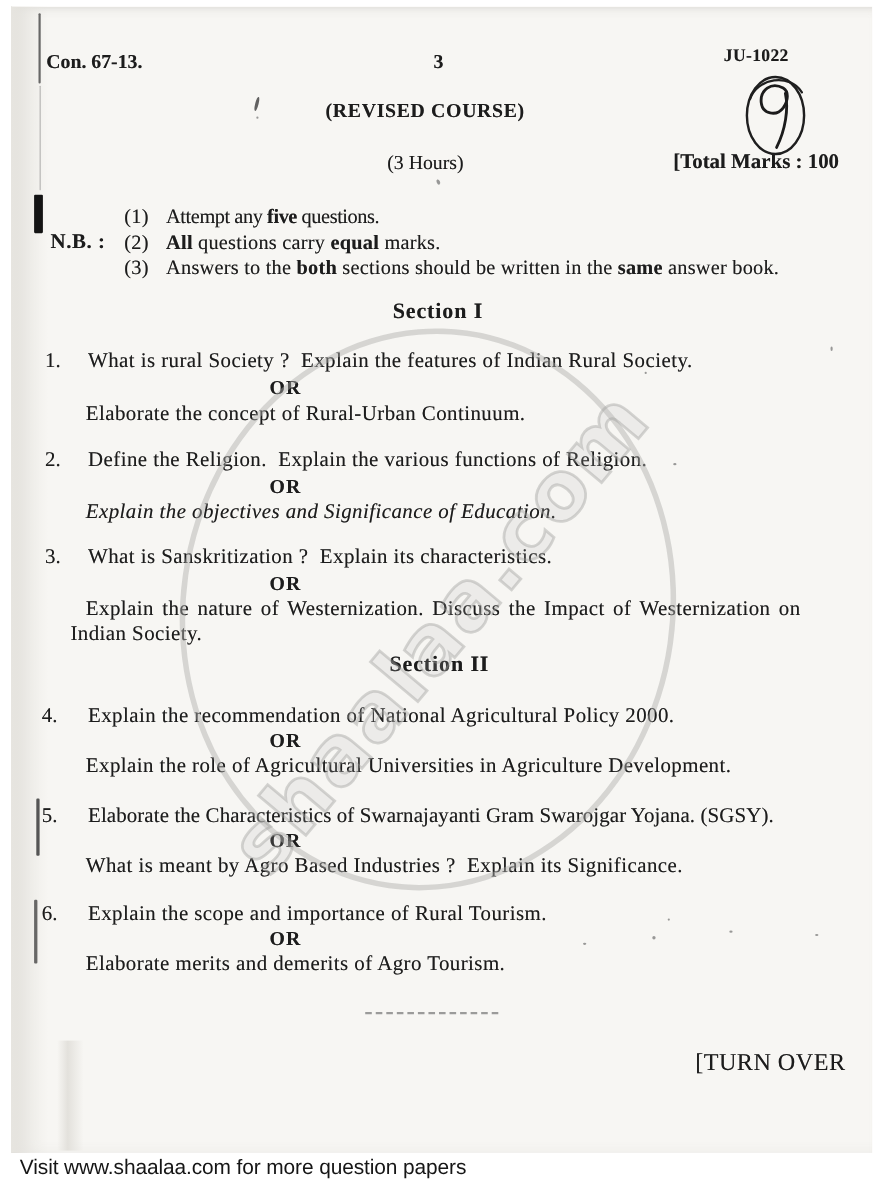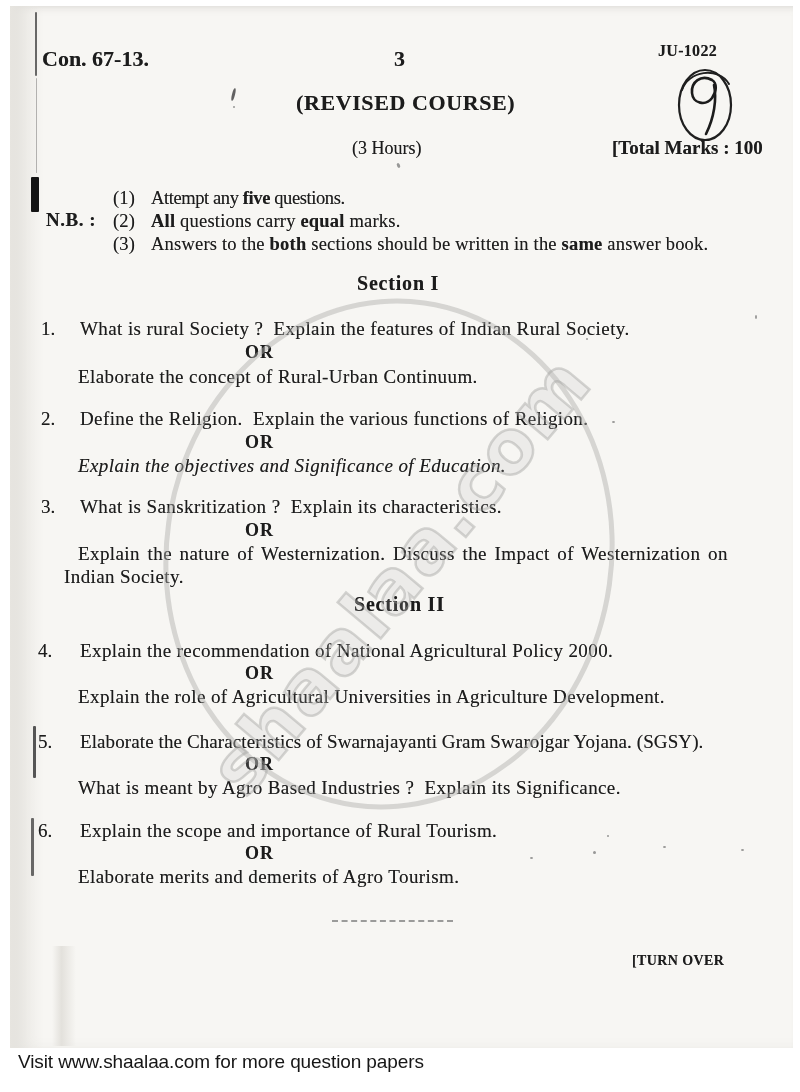--- a/index.html
+++ b/index.html
@@ -28,21 +28,21 @@
     left:52px;top:946px;width:24px;height:100px;
     background:linear-gradient(to right, rgba(210,208,202,0), #e3e1dc 40%, rgba(227,225,220,0));
   }
   
   .vline{position:absolute;background:#3a3a3a;border-radius:1px;}
   .nbmark{position:absolute;left:31px;top:177px;width:8px;height:35px;background:#141414;border-radius:1px;}
   .speck{position:absolute;background:#4a4a4a;border-radius:50%;opacity:.55;}
   .squig{position:absolute;width:3px;height:13px;background:#3c3c3c;border-radius:45%;transform:rotate(14deg);opacity:.8;}
   
   .scan{text-shadow:0 0 .6px rgba(30,30,30,.5);}
-  .hdr{font-size:22px;font-weight:bold;}
+  .hdr{font-size:18px;font-weight:bold;}
   .qnum{font-size:19px;}
   .qtext{font-size:19px;letter-spacing:.4px;}
   .or{font-size:18px;font-weight:bold;letter-spacing:1px;}
   .sect{font-size:20px;font-weight:bold;letter-spacing:.8px;}
   .instr{font-size:18.5px;letter-spacing:.2px;}
   .cond{letter-spacing:-.4px;}
   .nb{font-size:19px;font-weight:bold;letter-spacing:.5px;}
   
   .wm-wrap{left:0;top:0;width:800px;height:1092px;pointer-events:none;}
   .wm-ellipse{
@@ -155,20 +155,20 @@
 <div class="ln qtext scan" style="left:80px;top:731px;letter-spacing:.1px;">Elaborate the Characteristics of Swarnajayanti Gram Swarojgar Yojana. (SGSY).</div>
 <div class="ln or scan" style="left:245px;top:754px;">OR</div>
 <div class="ln qtext scan" style="left:78px;top:777px;">What is meant by Agro Based Industries ?  Explain its Significance.</div>
 
 <div class="ln qnum scan" style="left:38px;top:820px;">6.</div>
 <div class="ln qtext scan" style="left:80px;top:820px;">Explain the scope and importance of Rural Tourism.</div>
 <div class="ln or scan" style="left:245px;top:843px;">OR</div>
 <div class="ln qtext scan" style="left:78px;top:866px;">Elaborate merits and demerits of Agro Tourism.</div>
 
 <div class="dashes"></div>
-<div class="ln scan" style="left:632px;top:953px;font-size:14px;font-weight:bold;letter-spacing:.4px;">[TURN OVER</div>
+<div class="ln scan" style="left:632px;top:953px;font-size:22px;font-weight:normal;letter-spacing:.4px;">[TURN OVER</div>
 
 <div class="abs wm-wrap">
   <div class="wm-ellipse"></div>
   <div class="wm-text">shaalaa.com</div>
 </div>
 
 <div class="footer sans">Visit www.shaalaa.com for more question papers</div>
 
 </body></html>

